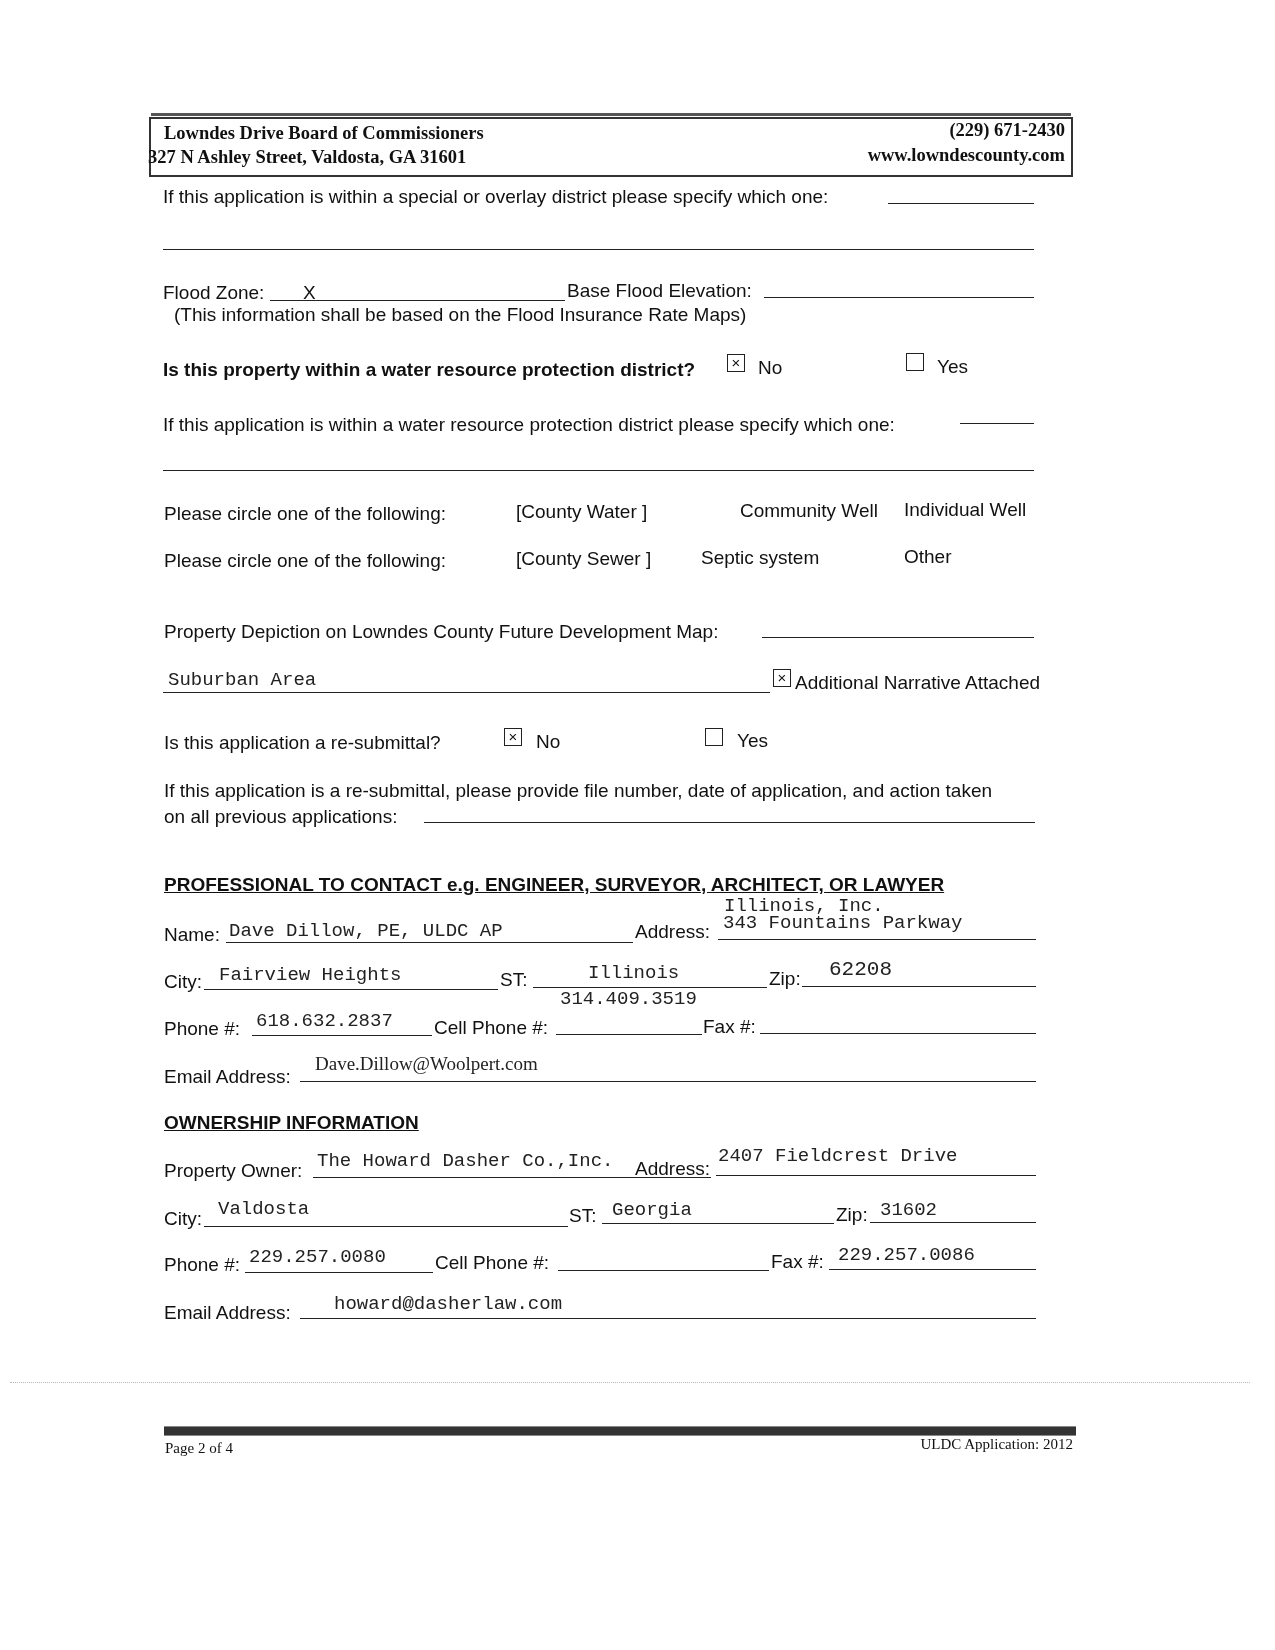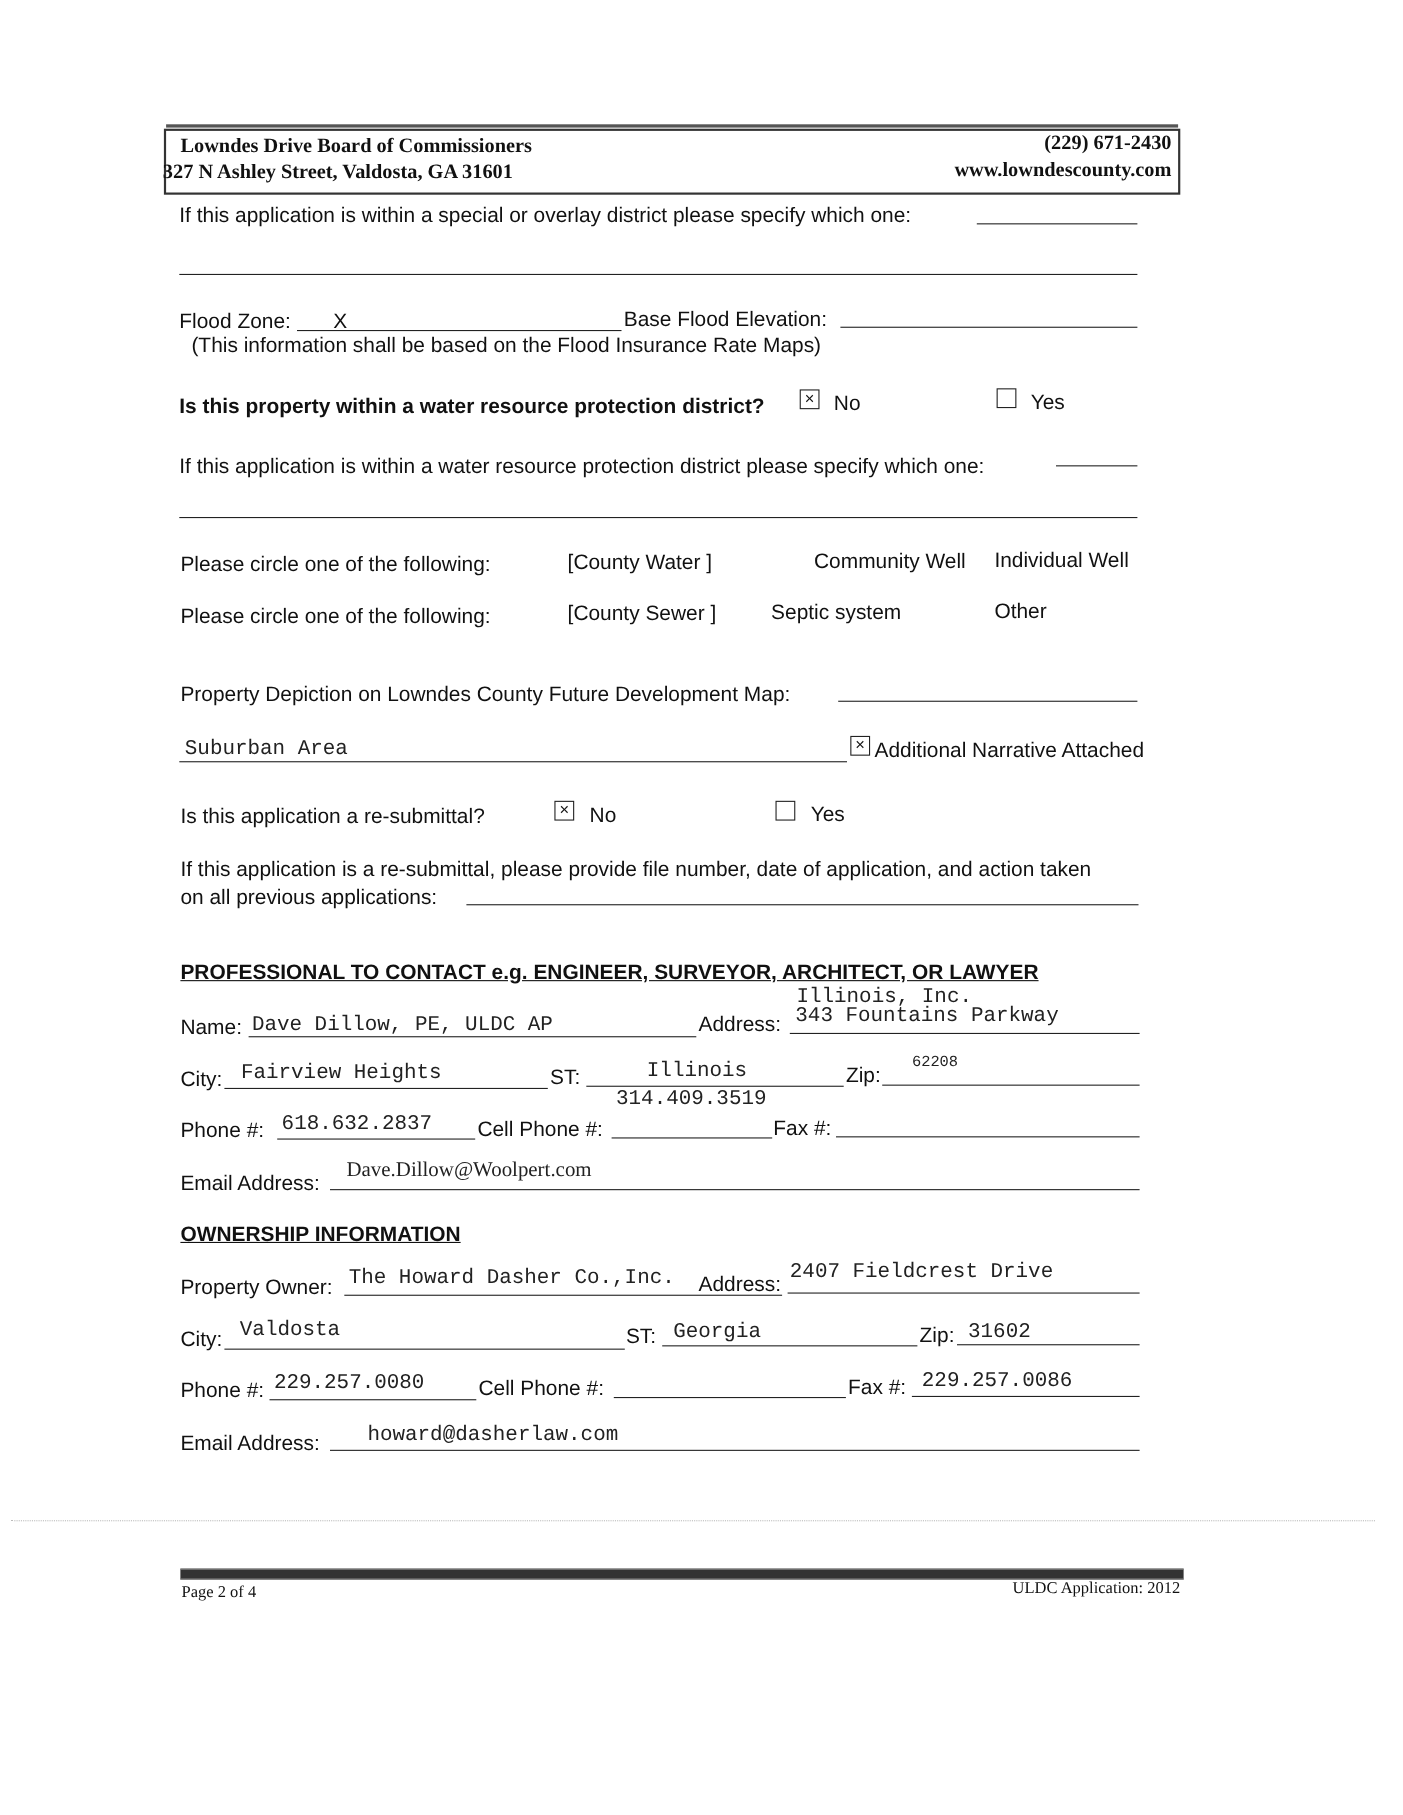--- a/index.html
+++ b/index.html
@@ -86,21 +86,21 @@
 <div class="abs mono val" style="left:723px;top:912px;">343 Fountains Parkway</div>
 
 <div class="abs lbl" style="left:164px;top:971px;">City:</div>
 <div class="line" style="left:204px;top:989px;width:294px;"></div>
 <div class="abs mono val" style="left:219px;top:964px;">Fairview Heights</div>
 <div class="abs lbl" style="left:500px;top:969px;">ST:</div>
 <div class="line" style="left:533px;top:987px;width:234px;"></div>
 <div class="abs mono val" style="left:588px;top:962px;">Illinois</div>
 <div class="abs lbl" style="left:769px;top:968px;">Zip:</div>
 <div class="line" style="left:802px;top:986px;width:234px;"></div>
-<div class="abs mono val" style="left:829px;top:958px;font-size:14px;">62208</div>
+<div class="abs mono val" style="left:829px;top:958px;font-size:21px;">62208</div>
 
 <div class="abs mono val" style="left:560px;top:988px;">314.409.3519</div>
 <div class="abs lbl" style="left:164px;top:1018px;">Phone #:</div>
 <div class="line" style="left:252px;top:1035px;width:180px;"></div>
 <div class="abs mono val" style="left:256px;top:1010px;">618.632.2837</div>
 <div class="abs lbl" style="left:434px;top:1017px;">Cell Phone #:</div>
 <div class="line" style="left:556px;top:1034px;width:146px;"></div>
 <div class="abs lbl" style="left:703px;top:1016px;">Fax #:</div>
 <div class="line" style="left:760px;top:1033px;width:276px;"></div>
 

